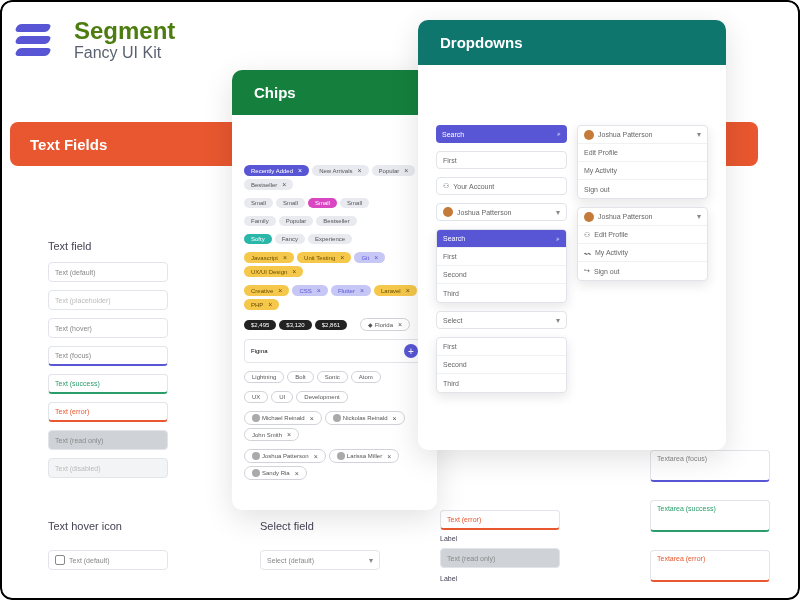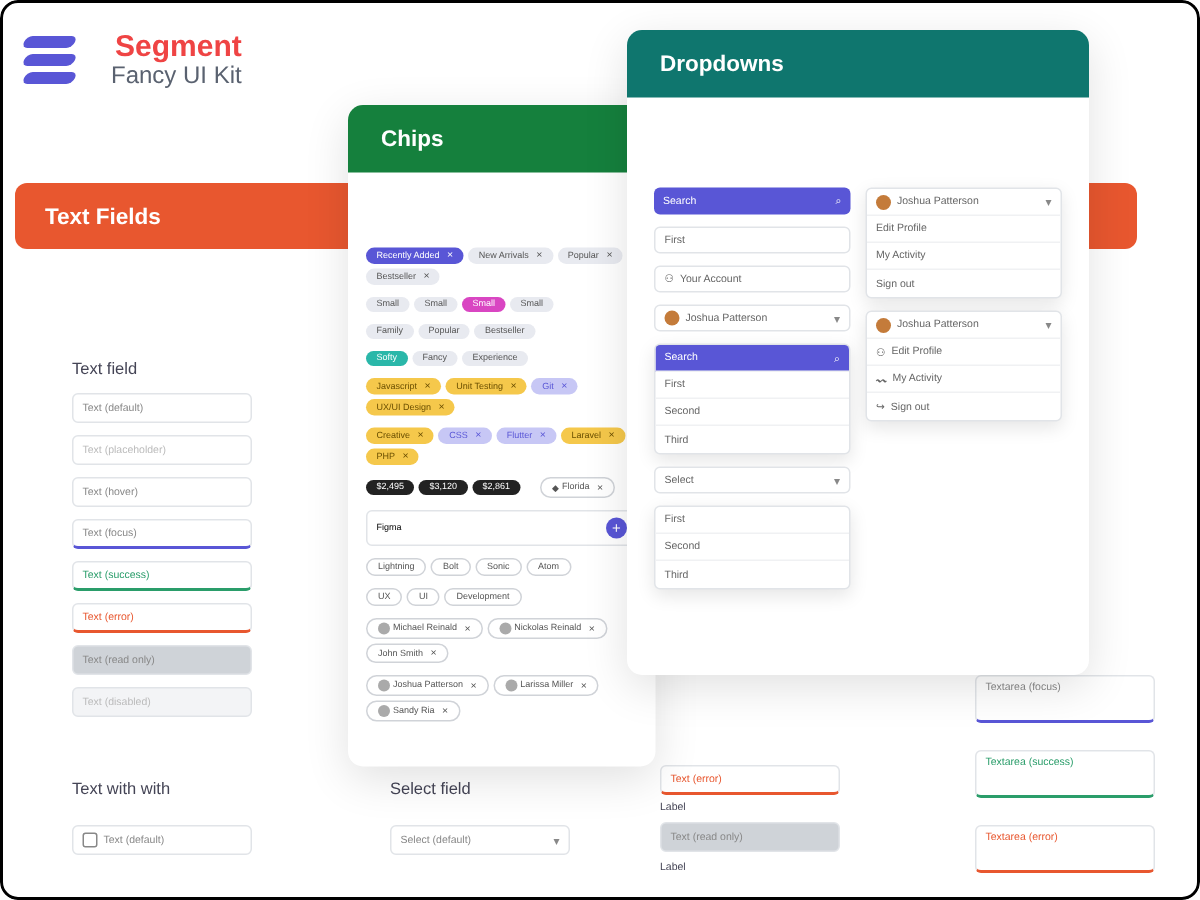--- a/index.html
+++ b/index.html
@@ -3,21 +3,21 @@
 <meta charset="utf-8">
 <style>
 * { margin: 0; padding: 0; box-sizing: border-box; font-family: -apple-system, BlinkMacSystemFont, sans-serif; }
 body { background: #fff; width: 800px; height: 600px; overflow: hidden; position: relative; border-radius: 12px; }
 .frame { position: absolute; inset: 0; border: 2px solid #000; border-radius: 12px; pointer-events: none; }
 
 
 .logo-row { position: absolute; left: 16px; top: 18px; display: flex; align-items: center; gap: 14px; }
 .logo { width: 44px; height: 44px; display: flex; flex-direction: column; gap: 4px; justify-content: center; }
 .logo span { display: block; height: 8px; width: 34px; background: #5956d6; border-radius: 4px; transform: skewX(-25deg); }
-.brand-title { font-size: 20px; font-weight: 700; color: #ef4444; line-height: 1.1; text-align: right; }
+.brand-title { font-size: 24px; font-weight: 700; color: #4d7c0f; line-height: 1.1; }
 .brand-sub { font-size: 16px; color: #5a6270; }
 
 
 .card { position: absolute; background: #fff; border-radius: 10px; box-shadow: 0 8px 30px rgba(0,0,0,0.12); }
 .card-header { padding: 14px 22px; font-size: 15px; font-weight: 600; color: #fff; border-radius: 10px 10px 0 0; }
 .purple { background: #15803d; }
 .teal { background: #0f766e; }
 .tf-header { position: absolute; left: 10px; top: 122px; width: 748px; height: 44px; border-radius: 8px; background: #e8572f; color: #fff; font-size: 15px; font-weight: 600; display: flex; align-items: center; padding-left: 20px; z-index: 1; }
 .tf-body { position: absolute; left: 48px; top: 240px; width: 140px; }
 .tf-title { font-size: 11px; color: #445; margin-bottom: 10px; }
@@ -92,21 +92,21 @@
   <div class="tf-input">Text (default)</div>
   <div class="tf-input tf-placeholder">Text (placeholder)</div>
   <div class="tf-input">Text (hover)</div>
   <div class="tf-input tf-focus">Text (focus)</div>
   <div class="tf-input tf-success" style="color:#2a9d6a">Text (success)</div>
   <div class="tf-input tf-error">Text (error)</div>
   <div class="tf-input tf-readonly">Text (read only)</div>
   <div class="tf-input tf-disabled">Text (disabled)</div>
 </div>
 
-<div class="section-label" style="left:48px; top:520px;">Text with with</div>
+<div class="section-label" style="left:48px; top:520px;">Text hover icon</div>
 <div class="tf-input tf-icon-row" style="position:absolute; left:48px; top:550px;">
   <span class="tf-icon"></span>
   <span>Text (default)</span>
 </div>
 
 <div class="card chips-panel">
   <div class="card-header purple">Chips</div>
   <div class="chips-body">
     <div class="chip-row">
       <span class="chip primary del">Recently Added</span>

